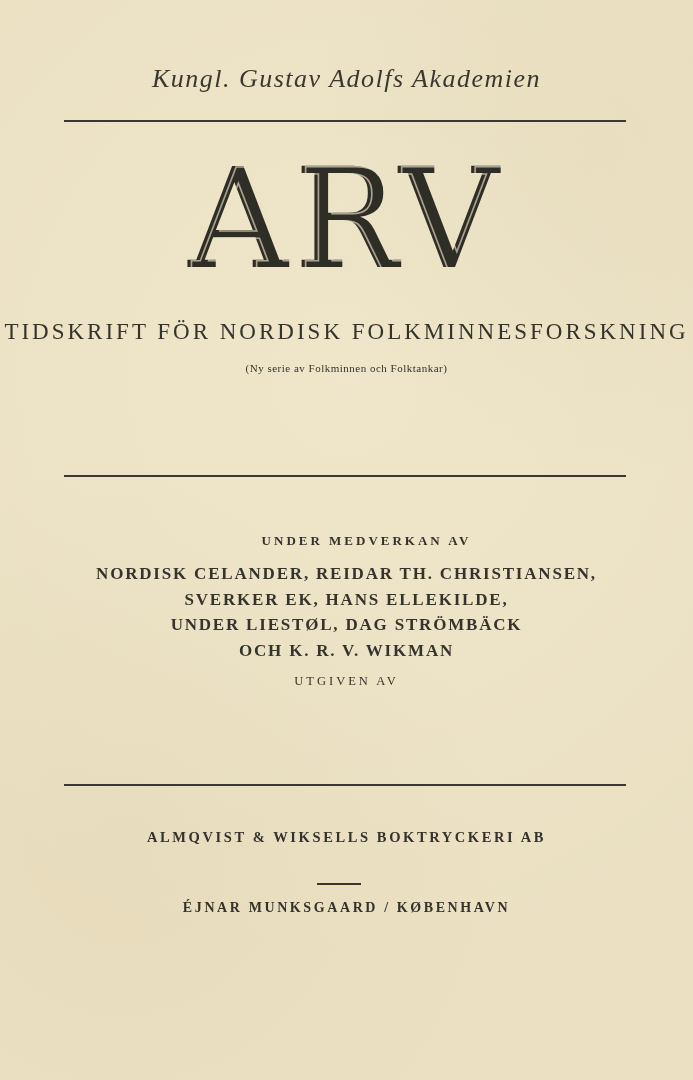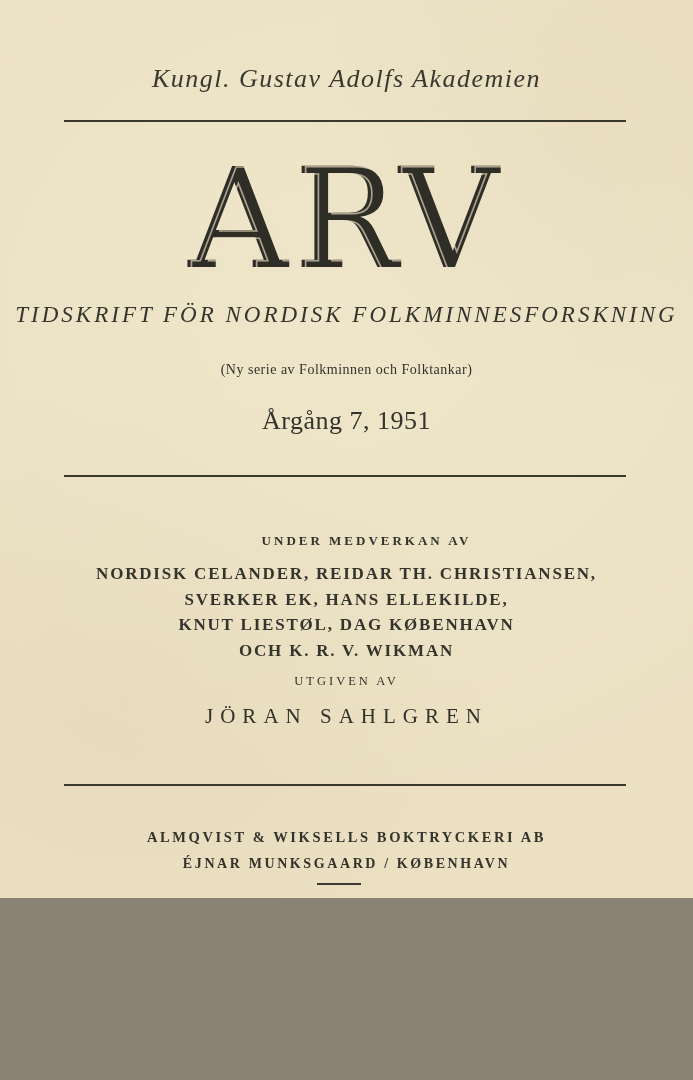--- a/index.html
+++ b/index.html
@@ -3,21 +3,21 @@
 <meta charset="utf-8">
 <style>
   html, body {
     margin: 0;
     padding: 0;
     background: #8a8274;
   }
   .page {
     position: relative;
     width: 693px;
-    height: 898px;
+    height: 1080px;
     margin: 0 auto;
     background:
       radial-gradient(ellipse 120% 80% at 50% 35%, rgba(255,252,235,0.20), rgba(0,0,0,0) 70%),
       radial-gradient(ellipse 90% 60% at 18% 78%, rgba(150,125,70,0.05), rgba(0,0,0,0) 60%),
       radial-gradient(ellipse 70% 50% at 85% 15%, rgba(150,125,70,0.05), rgba(0,0,0,0) 60%),
       #ebe0c2;
     overflow: hidden;
     font-family: "Liberation Serif", "DejaVu Serif", serif;
     color: #33322b;
   }
@@ -59,30 +59,29 @@
   .journal-title .t::after {
     content: attr(data-text);
     position: absolute;
     left: 4px;
     top: 1px;
     color: transparent;
     -webkit-text-stroke: 1.6px rgba(236,226,200,0.65);
     pointer-events: none;
   }
   .journal-subtitle {
-    top: 302px;
+    top: 319px;
     font-size: 23px;
     letter-spacing: 3px;
     white-space: nowrap;
     color: #34332c;
-    font-style: italic;
   }
   .series-note {
     top: 362px;
-    font-size: 14px;
+    font-size: 11px;
     letter-spacing: 0.5px;
   }
   .volume {
     top: 406px;
     font-size: 26px;
     letter-spacing: 0.5px;
   }
   .rule-middle { top: 475px; }
   .contrib-heading {
     top: 533px;
@@ -126,21 +125,21 @@
   }
   .sep-dash {
     position: absolute;
     top: 883px;
     left: 317px;
     width: 44px;
     height: 2px;
     background: #3a382f;
   }
   .copublisher {
-    top: 856px;
+    top: 900px;
     font-size: 14px;
     font-weight: bold;
     letter-spacing: 2.6px;
   }
 </style>
 </head>
 <body>
 
 <div class="page">
 
@@ -149,36 +148,34 @@
   <div class="rule rule-top"></div>
 
   <div class="centered journal-title">
     <span class="t" data-text="ARV">ARV</span>
   </div>
 
   <div class="centered journal-subtitle">TIDSKRIFT FÖR NORDISK FOLKMINNESFORSKNING</div>
 
   <div class="centered series-note">(Ny serie av Folkminnen och Folktankar)</div>
 
-  <div class="centered volume">Årgång 7, 1951</div>
 
   <div class="rule rule-middle"></div>
 
   <div class="centered contrib-heading">UNDER MEDVERKAN AV</div>
 
   <div class="centered contributors">
     <div>NORDISK CELANDER, REIDAR TH. CHRISTIANSEN,</div>
     <div>SVERKER EK, HANS ELLEKILDE,</div>
-    <div>KNUT LIESTØL, DAG KØBENHAVN</div>
+    <div>UNDER LIESTØL, DAG STRÖMBÄCK</div>
     <div>OCH K. R. V. WIKMAN</div>
   </div>
 
   <div class="centered editor-heading">UTGIVEN AV</div>
 
-  <div class="centered editor-name">JÖRAN SAHLGREN</div>
 
   <div class="rule rule-bottom"></div>
 
   <div class="centered printer">ALMQVIST &amp; WIKSELLS BOKTRYCKERI AB</div>
 
 
   <div class="sep-dash"></div>
 
   <div class="centered copublisher">ÉJNAR MUNKSGAARD / KØBENHAVN</div>
 

